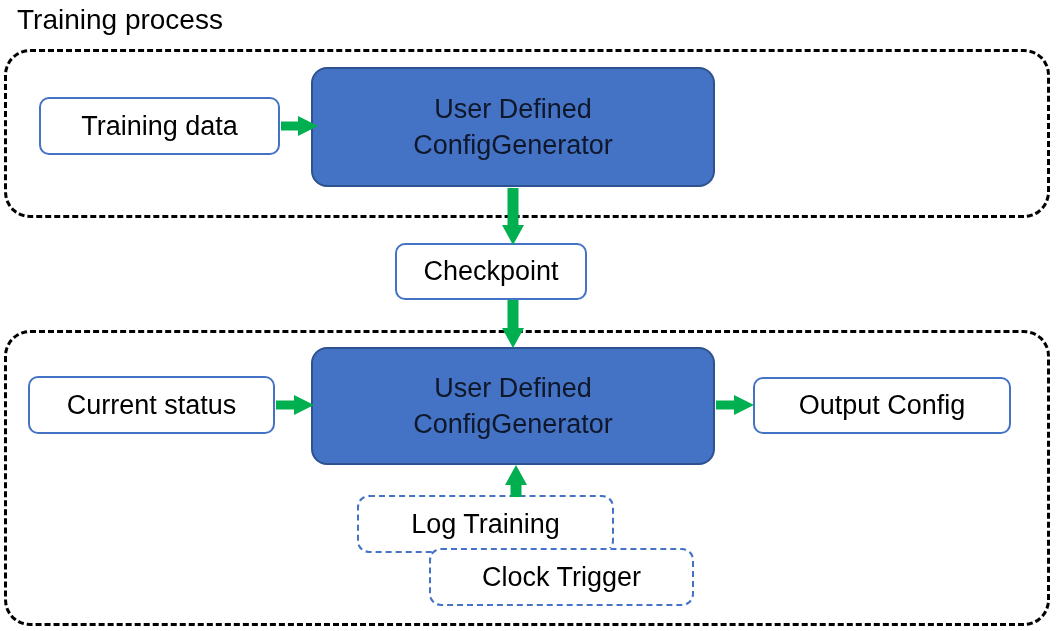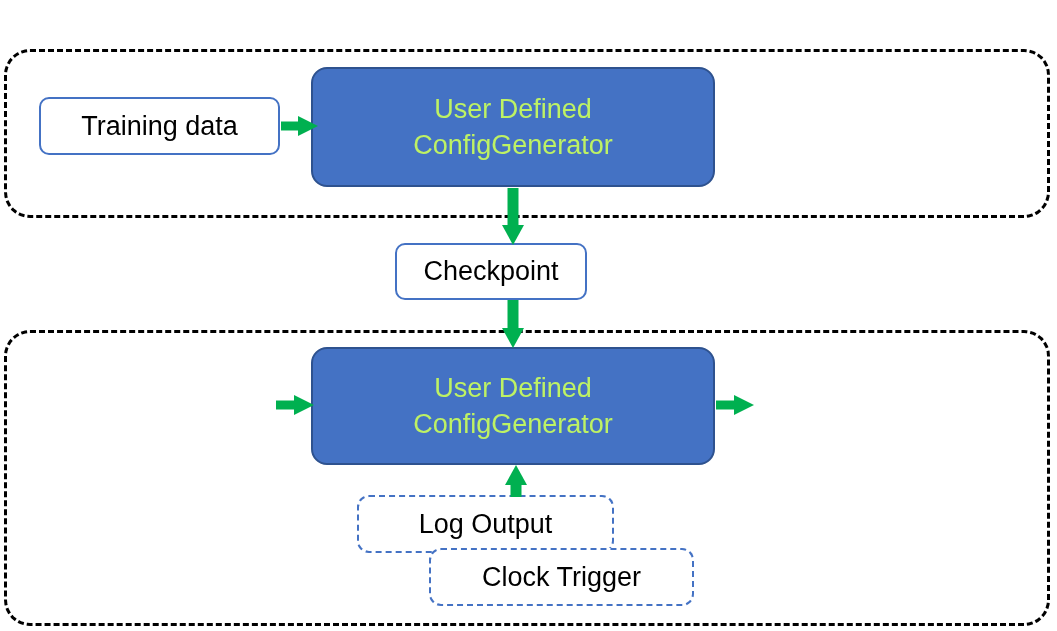--- a/index.html
+++ b/index.html
@@ -67,21 +67,21 @@
     position: absolute;
     box-sizing: border-box;
     display: flex;
     flex-direction: column;
     align-items: center;
     justify-content: center;
     text-align: center;
     background: #4472C4;
     border: 2px solid #2E528F;
     border-radius: 16px;
-    color: #bef264;
+    color: #0f172a;
     font-size: 27px;
     line-height: 36px;
     font-family: "Liberation Sans", sans-serif;
   }
   #node-proc-train { left: 311px; top: 67px; width: 404px; height: 120px; }
   #node-proc-infer { left: 311px; top: 347px; width: 404px; height: 118px; }
 
   
   .trigger-node {
     position: absolute;
@@ -110,48 +110,55 @@
     height: 631px;
     pointer-events: none;
     z-index: 5;
   }
 </style>
 </head>
 <body>
 
 <div id="canvas">
 
+  <div class="section-title" id="title-training">Training process</div>
 
 
   <div class="group-box" id="group-training"></div>
 
   <div class="group-box" id="group-inference"></div>
 
   <div class="node" id="node-training-data">
     <span>Training data</span>
   </div>
 
   <div class="proc-node" id="node-proc-train">
     <span>User Defined</span>
     <span>ConfigGenerator</span>
   </div>
 
   <div class="node" id="node-checkpoint">
     <span>Checkpoint</span>
   </div>
 
+  <div class="node" id="node-current-status">
+    <span>Current status</span>
+  </div>
 
   <div class="proc-node" id="node-proc-infer">
     <span>User Defined</span>
     <span>ConfigGenerator</span>
   </div>
 
+  <div class="node" id="node-output-config">
+    <span>Output Config</span>
+  </div>
 
   <div class="trigger-node" id="node-log-trigger">
-    <span>Log Output</span>
+    <span>Log Training</span>
   </div>
 
   <div class="trigger-node" id="node-clock-trigger">
     <span>Clock Trigger</span>
   </div>
 
   <svg id="arrow-layer" viewBox="0 0 1057 631" width="1057" height="631">
 
     <g>
       <line x1="281" y1="126" x2="300" y2="126" stroke="#00B050" stroke-width="9"></line>

